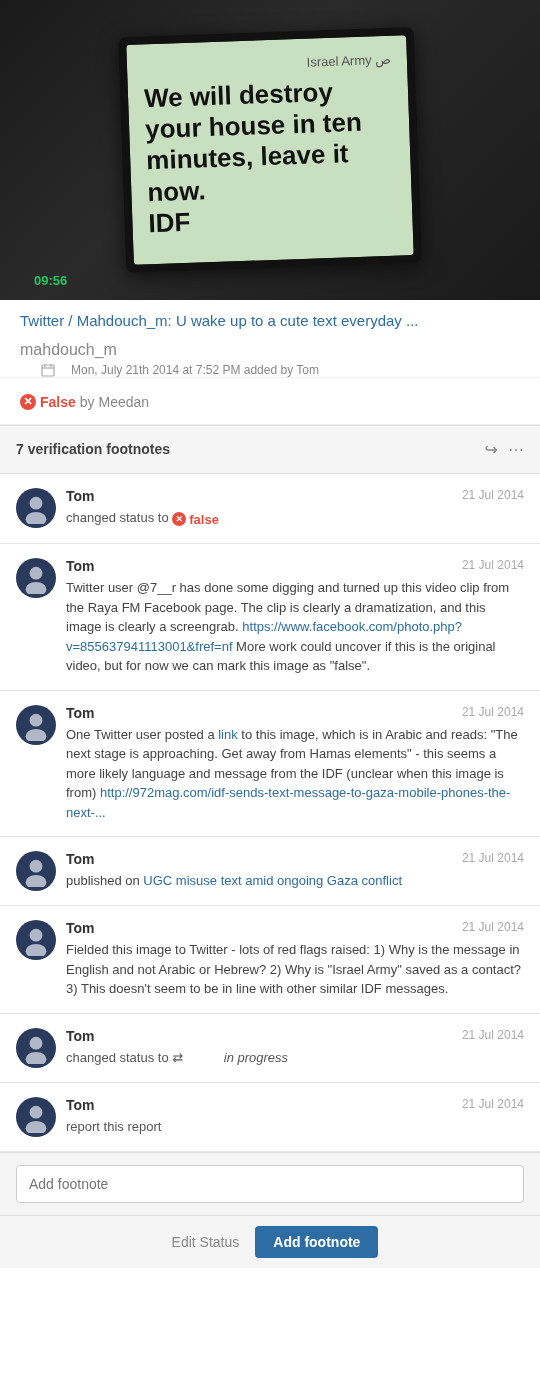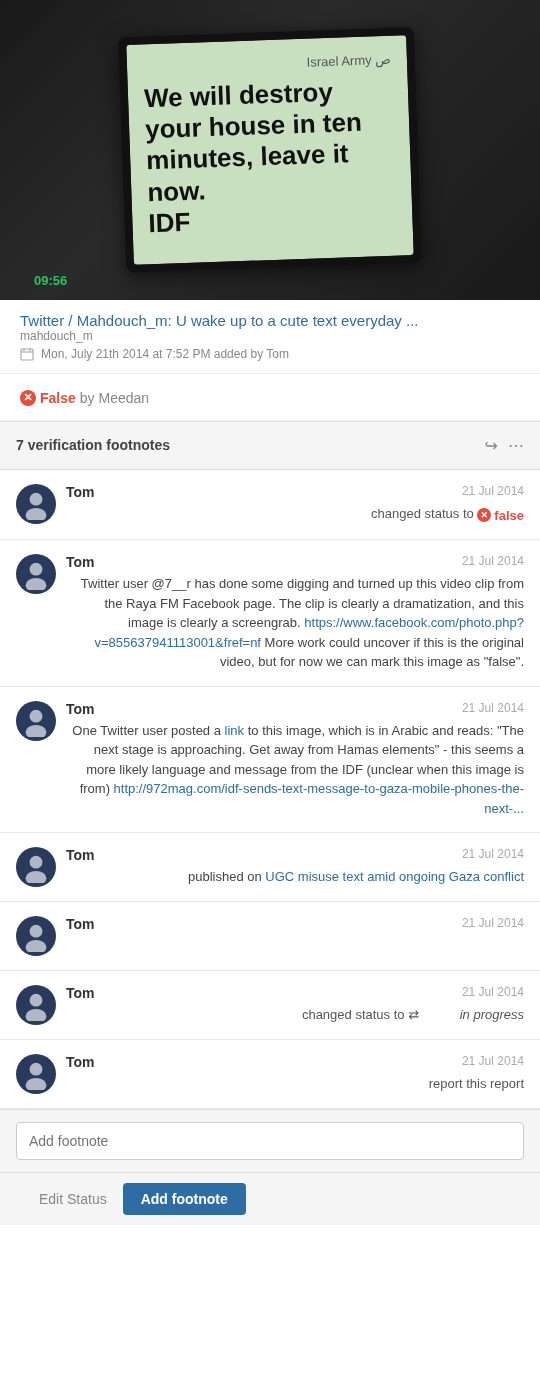--- a/index.html
+++ b/index.html
@@ -61,41 +61,42 @@
       z-index: 1;
       transform: rotate(-2deg);
       border: 8px solid #111;
       border-radius: 8px;
       overflow: hidden;
       box-shadow: 0 4px 20px rgba(0,0,0,0.6);
     }
 
     
     .article-info {
-      padding: 12px 20px 12px;
+      padding: 12px 20px 0;
       border-bottom: 1px solid #eee;
     }
     .article-link {
       color: #2d6da3;
       font-size: 15px;
       text-decoration: none;
       font-weight: 500;
     }
     .article-author {
       color: #888;
-      font-size: 12px;
-      margin-top: 0;
+      font-size: 16px;
+      margin-top: 12px;
     }
     .article-meta {
       display: flex;
       align-items: center;
-      gap: 7px;
+      gap: 16px;
       font-size: 12px;
       color: #888;
       margin-top: 4px;
+      margin-left: 21px;
     }
     .cal-icon {
       width: 14px;
       height: 14px;
       display: inline-block;
     }
 
     
     .status-section {
       padding: 14px 20px;
@@ -196,21 +197,20 @@
     }
     .footnote-date {
       color: #aaa;
       font-size: 12px;
       white-space: nowrap;
     }
     .footnote-text {
       font-size: 13px;
       color: #444;
       line-height: 1.5;
-      text-align: right;
     }
     .footnote-text a {
       color: #2d6da3;
       text-decoration: none;
     }
     .status-change {
       font-size: 13px;
       color: #555;
     }
     .status-false {
@@ -257,21 +257,21 @@
       padding: 10px 12px;
       border: 1px solid #ccc;
       border-radius: 4px;
       font-size: 14px;
       color: #aaa;
       background: #fff;
       outline: none;
     }
     .add-footnote-actions {
       display: flex;
-      justify-content: flex-start;
+      justify-content: center;
       align-items: center;
       gap: 6px;
       padding: 10px 29px;
     }
     .edit-status-btn {
       background: none;
       border: none;
       color: #888;
       font-size: 14px;
       cursor: pointer;
@@ -415,20 +415,23 @@
       <svg viewBox="0 0 40 40" xmlns="http://www.w3.org/2000/svg">
         <circle cx="20" cy="14" r="8" fill="#b0b8c8"></circle>
         <ellipse cx="20" cy="34" rx="13" ry="9" fill="#b0b8c8"></ellipse>
       </svg>
     </div>
     <div class="footnote-content">
       <div class="footnote-meta">
         <span class="footnote-author">Tom</span>
         <span class="footnote-date">21 Jul 2014</span>
       </div>
+      <div class="footnote-text">
+        Fielded this image to Twitter - lots of red flags raised: 1) Why is the message in English and not Arabic or Hebrew? 2) Why is "Israel Army" saved as a contact? 3) This doesn't seem to be in line with other similar IDF messages.
+      </div>
     </div>
   </div>
 
   <div class="footnote-item">
     <div class="avatar">
       <svg viewBox="0 0 40 40" xmlns="http://www.w3.org/2000/svg">
         <circle cx="20" cy="14" r="8" fill="#b0b8c8"></circle>
         <ellipse cx="20" cy="34" rx="13" ry="9" fill="#b0b8c8"></ellipse>
       </svg>
     </div>

